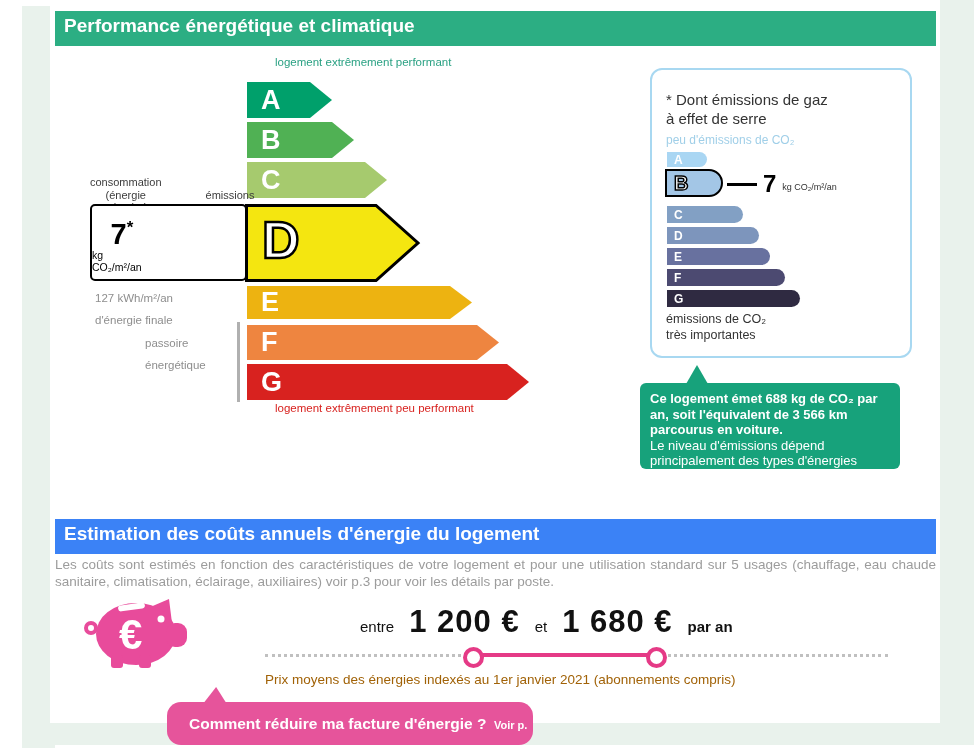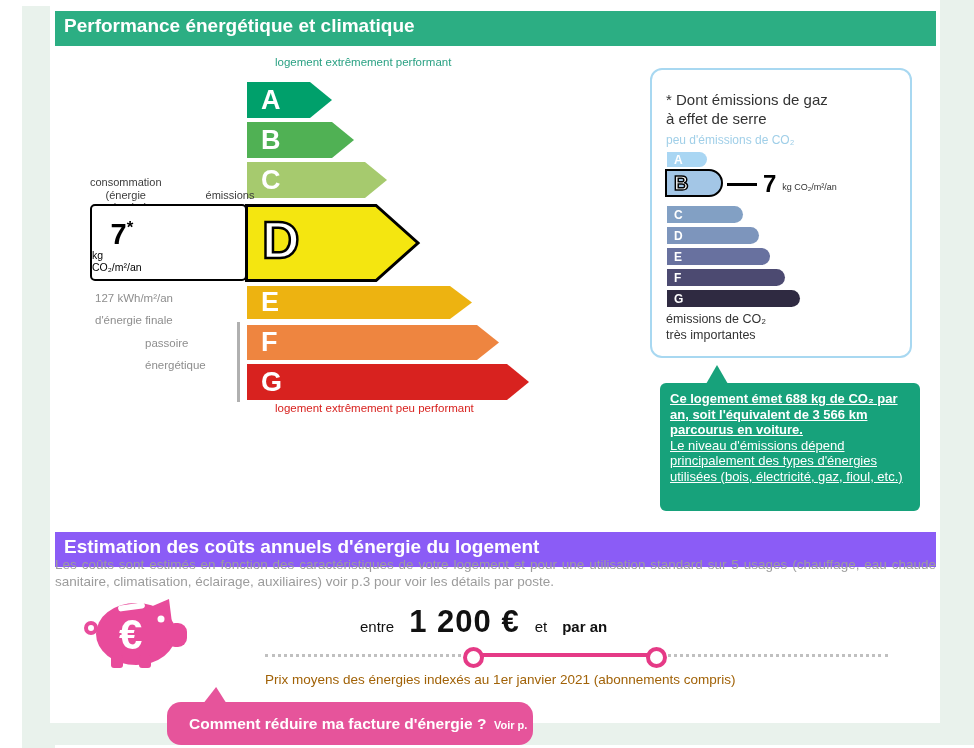--- a/index.html
+++ b/index.html
@@ -11,21 +11,21 @@
   
   .left-white{left:0;top:0;width:22px;height:748px;background:#fff;}
   .top-white{left:22px;top:0;width:28px;height:6px;background:#fff;}
   .main-panel{left:50px;top:0;width:890px;height:723px;background:#fff;}
   .bottom-white{left:55px;top:745px;width:919px;height:3px;background:#fff;}
 
   
   .hdr{left:55px;width:881px;height:35px;color:#fff;font-weight:bold;font-size:19px;
        line-height:29px;padding-left:9px;box-sizing:border-box;}
   .hdr-green{top:11px;background:#2cae83;}
-  .hdr-pink{top:532px;background:#8b5cf6;}
+  .hdr-pink{top:519px;background:#3b82f6;}
 
   
   .e-arrow{display:flex;align-items:center;padding-left:14px;box-sizing:border-box;
            color:#fff;font-weight:bold;font-size:27px;height:36px;
            clip-path:polygon(0 0,calc(100% - 22px) 0,100% 50%,calc(100% - 22px) 100%,0 100%);}
   .scale-note{font-size:11.5px;padding-left:28px;}
   .gray-note{font-size:11.5px;color:#8e8e8e;line-height:22px;}
 
   
   .cons-box{left:90px;top:204px;width:157px;height:77px;background:#fff;border:2.5px solid #000;
@@ -160,21 +160,21 @@
   <div class="abs g-bar" style="left:667px;top:269px;width:118px;background:#4c4a71;">
       <span>F</span>
     </div>
   <div class="abs g-bar" style="left:667px;top:290px;width:133px;background:#2f2a41;">
       <span>G</span>
     </div>
 
   <div class="abs pre" style="left:666px;top:311px;font-size:12.5px;color:#333;line-height:16px;">émissions de CO₂
 très importantes</div>
 
-  <div class="abs callout" style="left:660px;top:383px;width:260px;height:128px;text-decoration:underline;">
+  <div class="abs callout" style="left:640px;top:383px;width:260px;height:86px;">
     <div class="tri" style="left:46px;"></div>
     <div style="padding:8px 10px;">
       <div style="font-weight:bold;">Ce logement émet 688 kg de CO₂ par an, soit l'équivalent de 3 566 km parcourus en voiture.</div>
       <div>Le niveau d'émissions dépend principalement des types d'énergies utilisées (bois, électricité, gaz, fioul, etc.)</div>
     </div>
   </div>
 
   <div class="abs hdr hdr-pink">Estimation des coûts annuels d'énergie du logement</div>
   <div class="abs costs-par">Les coûts sont estimés en fonction des caractéristiques de votre logement et pour une utilisation standard sur 5 usages (chauffage, eau chaude sanitaire, climatisation, éclairage, auxiliaires) voir p.3 pour voir les détails par poste.</div>
 
@@ -189,20 +189,21 @@
       <circle cx="79" cy="23" r="3.5" fill="#fff"></circle>
       <rect x="36" y="8" width="27" height="6" rx="3" fill="#fff" transform="rotate(-8 49 11)"></rect>
       <text x="37" y="53" font-size="42" font-weight="bold" fill="#fff" font-family="Liberation Sans, DejaVu Sans, sans-serif">€</text>
     </svg>
   </div>
 
   <div class="abs price-row">
     <span class="price-sm">entre</span>
     <span class="price-big">1 200 €</span>
     <span class="price-sm">et</span>
+    <span class="price-big">1 680 €</span>
     <span class="price-sm" style="font-weight:bold;">par an</span>
   </div>
 
   <div class="abs dotline"></div>
   <div class="abs range-seg"></div>
   <div class="abs handle" style="left:463px;top:647px;"></div>
   <div class="abs handle" style="left:646px;top:647px;"></div>
 
   <div class="abs price-note">Prix moyens des énergies indexés au  1er janvier 2021 (abonnements compris)</div>
 

